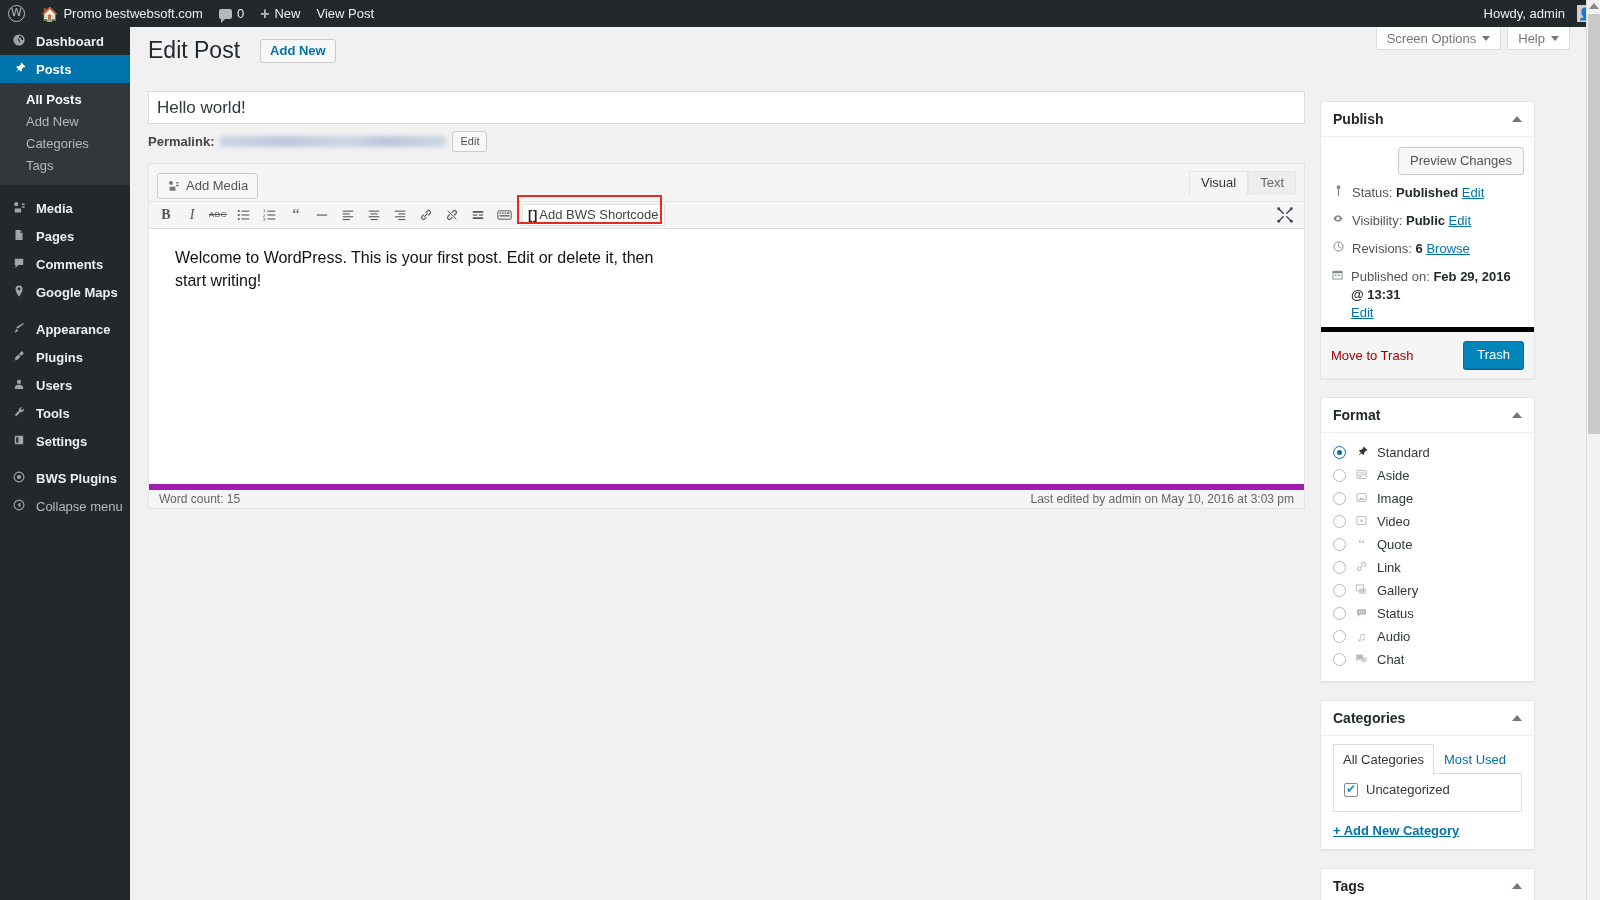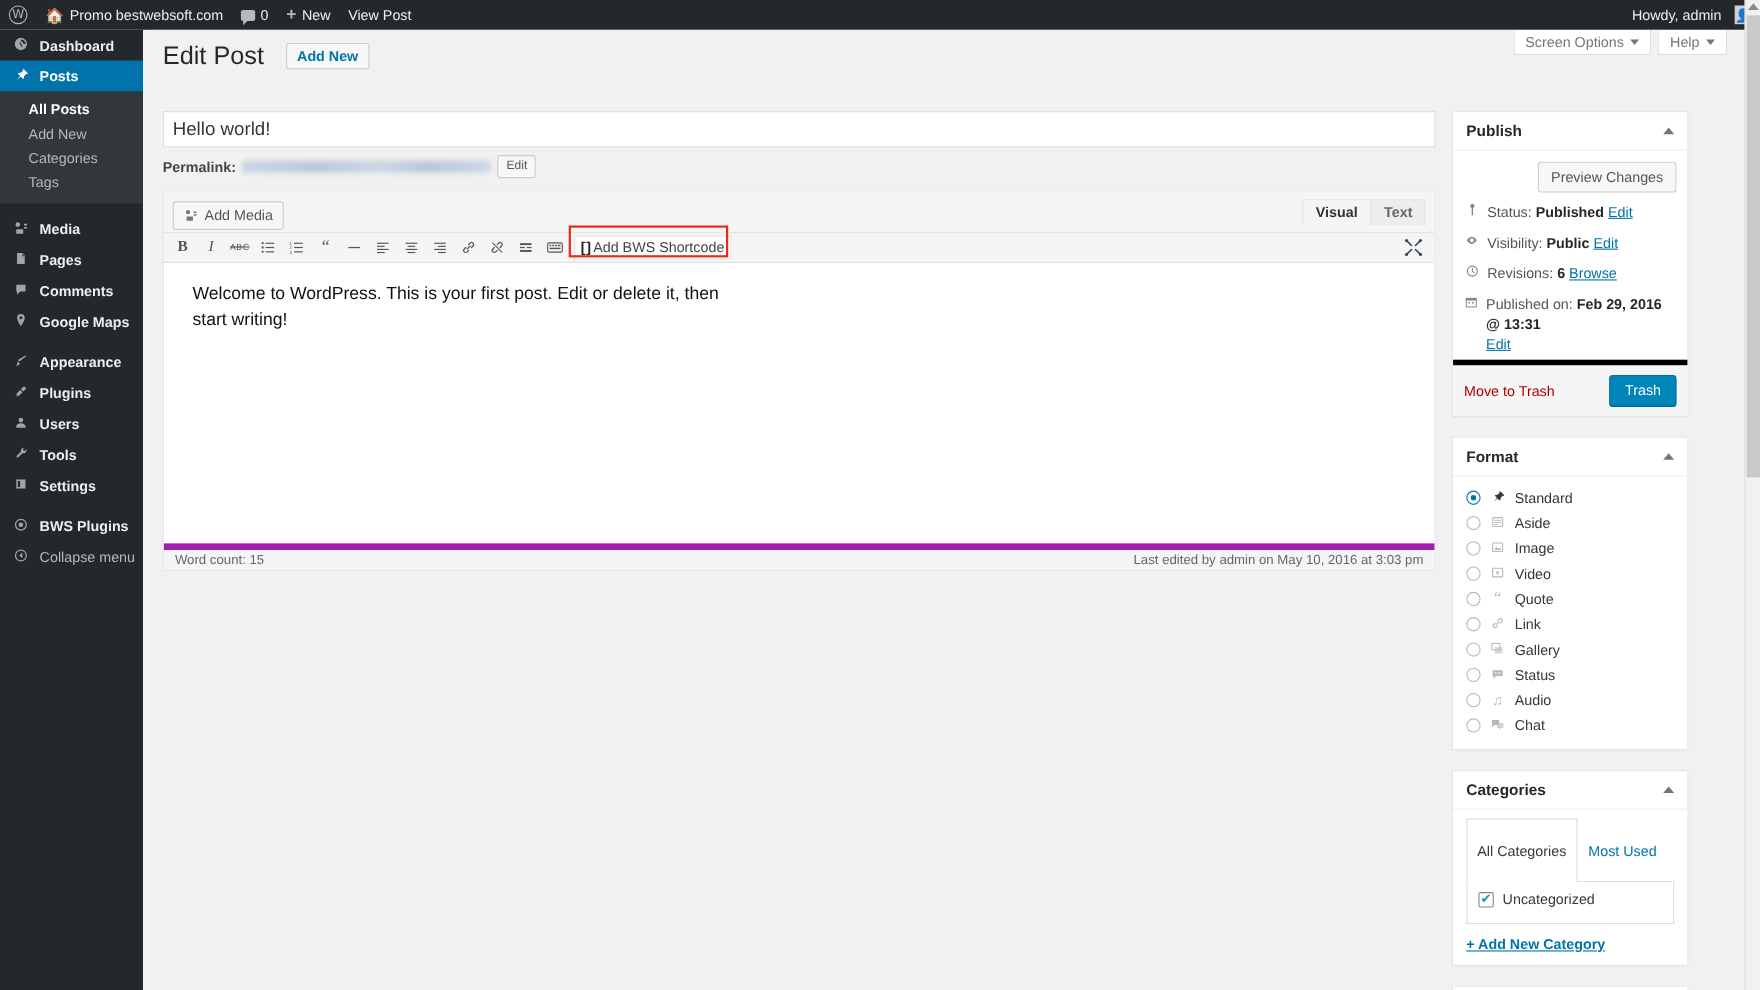--- a/index.html
+++ b/index.html
@@ -125,21 +125,21 @@
     font-size:23px; font-weight:400; color:#23282d;
     line-height:29px; display:flex; align-items:center; gap:20px;
   }
   .addnew-btn {
     font-size:13px; font-weight:600; color:#0073aa;
     background:#f7f7f7; border:1px solid #ccc; border-radius:3px;
     padding:2px 9px; line-height:18px;
   }
 
   #post-body {
-    position:absolute; left:18px; top:74px;
+    position:absolute; left:18px; top:64px;
     width:1157px;
   }
   #titlediv input.title-input {
     width:100%; height:33px;
     border:1px solid #ddd; background:#fff;
     padding:3px 8px; font-size:17px; color:#32373c;
     font-family:"Liberation Sans", sans-serif;
     outline:none;
   }
   .permalink-row {
@@ -166,21 +166,21 @@
     display:flex; align-items:flex-start;
   }
   .addmedia-btn {
     background:#f7f7f7; border:1px solid #ccc; border-radius:3px;
     padding:3px 9px; font-size:13px; color:#555;
     display:flex; align-items:center; gap:6px; line-height:18px;
   }
   .media-glyph { color:#777; font-size:13px; line-height:1; }
 
   .editor-tabs {
-    position:absolute; right:8px; top:7px; display:flex;font-weight:bold;
+    position:absolute; right:8px; top:7px; display:flex;
   }
   .editor-tab {
     font-size:13px; color:#666; background:#ededed;
     border:1px solid #e5e5e5; border-bottom:none;
     padding:3px 11px 4px 11px; line-height:16px;
   }
   .editor-tab.active { background:#f5f5f5; color:#333; border-color:#e5e5e5; }
 
   .mce-toolbar {
     background:#f5f5f5; border-top:1px solid #e5e5e5;
@@ -281,21 +281,21 @@
   .radio.checked:after {
     content:""; position:absolute; left:3px; top:3px;
     width:5px; height:5px; border-radius:50%; background:#0073aa;
   }
   .fmt-icon { width:15px; text-align:center; color:#b4b9be; font-size:13px; line-height:1; }
   .fmt-icon.on { color:#32373c; }
 
   
   .cat-tabs { display:flex; border-bottom:1px solid #ddd; margin:8px 12px 0 12px; }
   .cat-tab {
-    font-size:13px; padding:20px 9px; color:#0073aa; line-height:17px;
+    font-size:13px; padding:6px 9px; color:#0073aa; line-height:17px;
     border:1px solid transparent; border-bottom:none; margin-bottom:-1px;
   }
   .cat-tab.active {
     background:#fff; border-color:#ddd; color:#32373c;
   }
   .cat-list {
     margin:0 12px; border:1px solid #ddd; border-top:none;
     background:#fff; padding:8px 10px; min-height:38px;
   }
   .cat-item { display:flex; align-items:center; gap:8px; font-size:13px; color:#32373c; }

